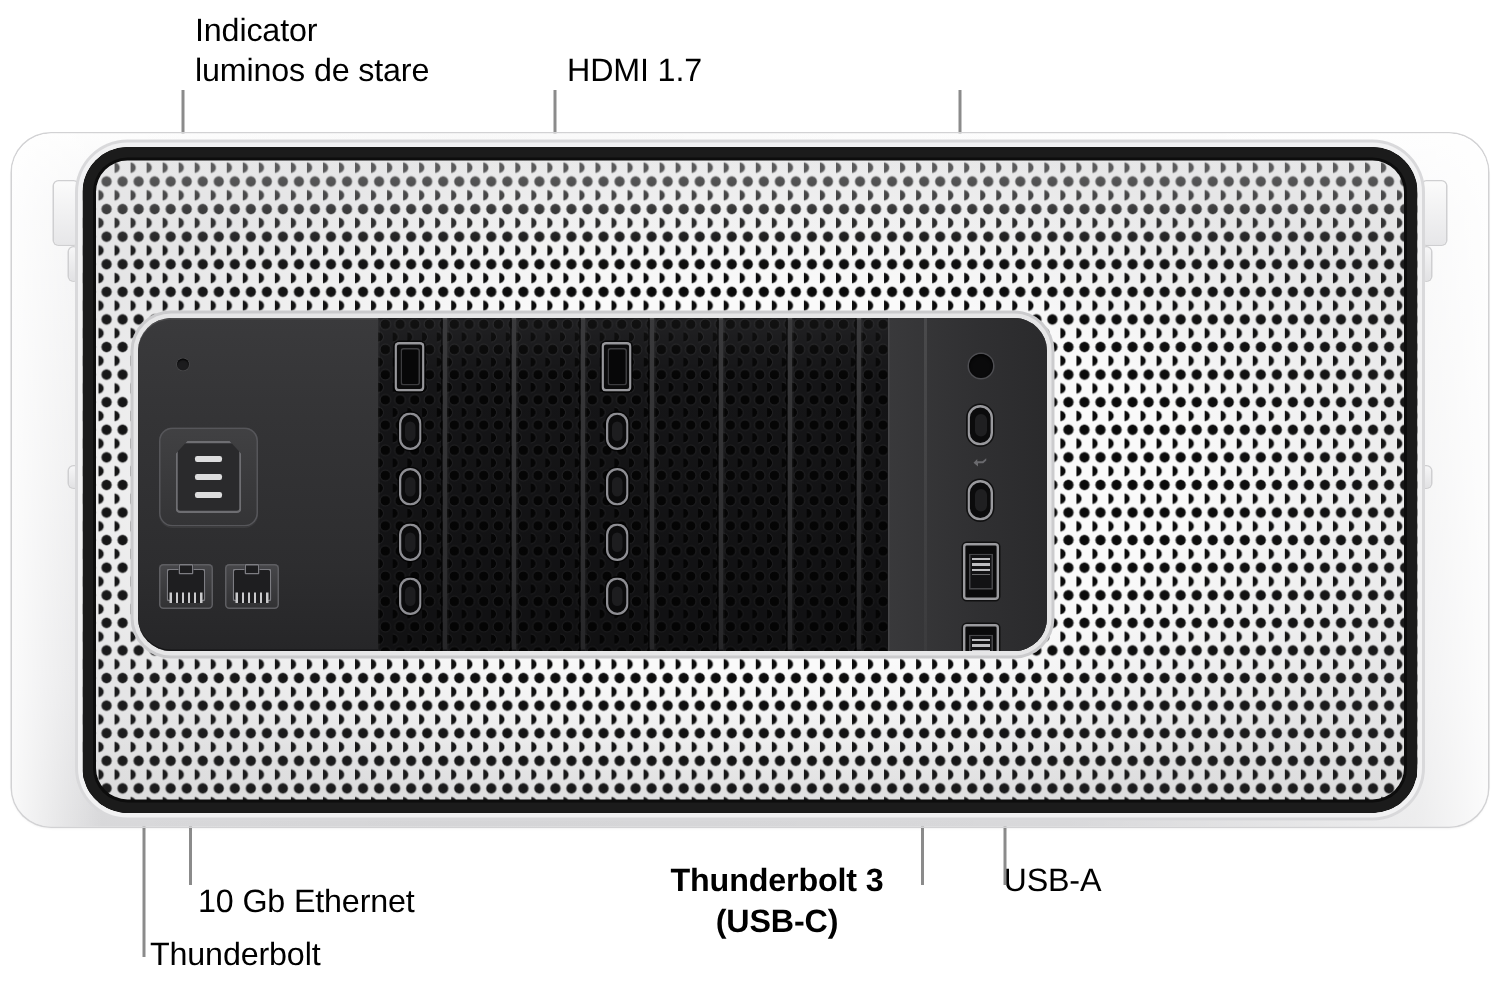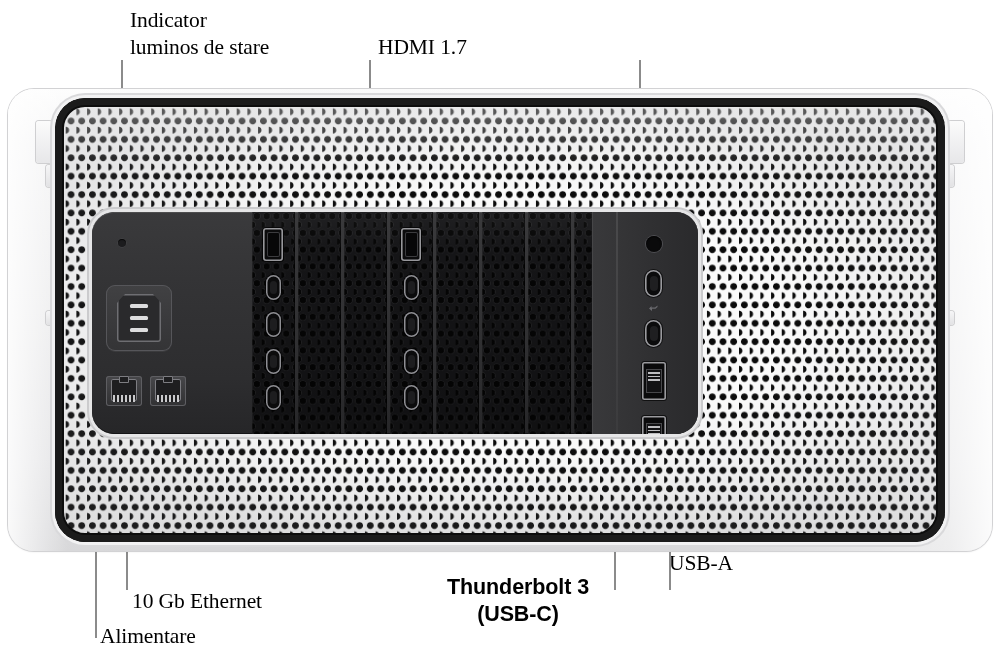--- a/index.html
+++ b/index.html
@@ -16,21 +16,21 @@
   .label{
     position:absolute;
     font-size:21.5px;
     line-height:27px;
     letter-spacing:-0.1px;
     color:#000;
     white-space:pre;
     font-weight:400;
   }
   .label.center{text-align:center;}
-  .label.left{text-align:left;font-family:Liberation Serif, serif;}
+  .label.left{text-align:left;}
 
   
   .leader{position:absolute;background:#8b8b8b;}
   .leader.v{width:1.6px;}
   .leader.h{height:1.6px;}
 
   
   #chassis{
     position:absolute;left:8px;top:89px;width:984px;height:462px;
     border-radius:26px;
@@ -188,26 +188,26 @@
 <div id="stage">
 
   <div class="label left" style="left:130px;top:7px;">Indicator
 luminos de stare</div>
 
   <div class="label left" style="left:378px;top:34px;">HDMI 1.7</div>
 
 
   <div class="label left" style="left:132px;top:574px;margin-top:14px;">10 Gb Ethernet</div>
 
-  <div class="label left" style="left:100px;top:623px;">Alimentare</div>
+  <div class="label left" style="left:100px;top:623px;">Thunderbolt</div>
 
   <div class="label center" style="left:420px;top:574px;width:196px;font-weight:bold;">Thunderbolt 3
 (USB-C)</div>
 
-  <div class="label left" style="left:669px;top:550px;text-align:right;">USB-A</div>
+  <div class="label left" style="left:669px;top:574px;text-align:right;">USB-A</div>
 
   <div class="leader v" style="left:121px;top:60px;height:186px;"></div>
 
   <div class="leader v" style="left:369px;top:60px;height:190px;"></div>
   <div class="leader h" style="left:352px;top:248px;width:19px;"></div>
 
   <div class="leader v" style="left:639px;top:60px;height:176px;"></div>
 
   <div class="leader v" style="left:95px;top:310px;height:328px;"></div>
   <div class="leader h" style="left:95px;top:310px;width:18px;"></div>

